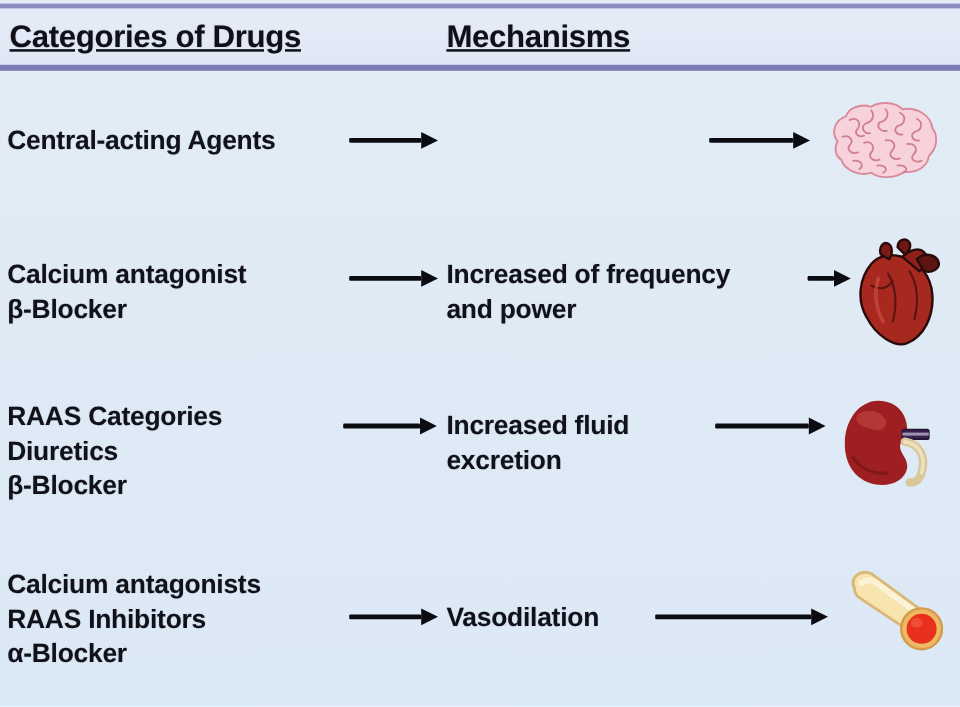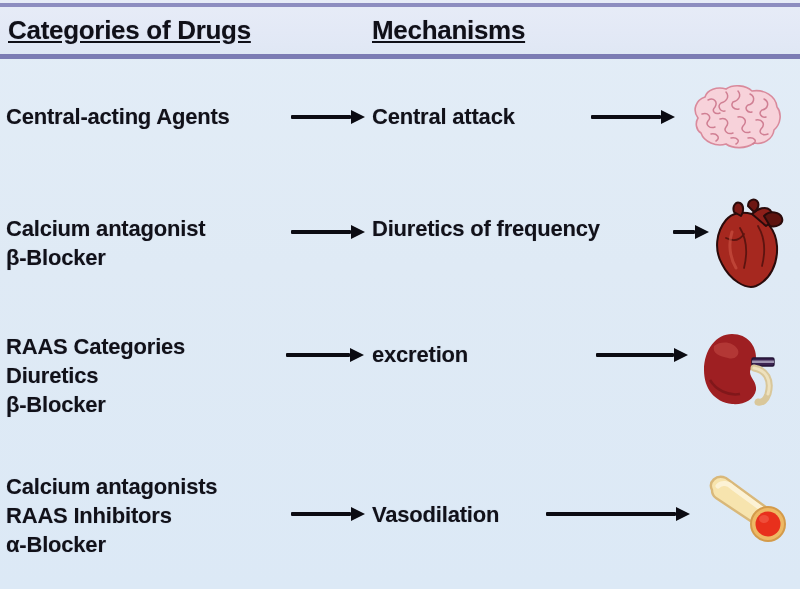--- a/index.html
+++ b/index.html
@@ -142,23 +142,20 @@
   <div class="row" id="row-0">
     <div class="drug-list" style="top:16px;">
       <span class="line">Central-acting Agents</span>
     </div>
 
     <div class="arrow" style="left:291px; top:24px; width:74px;">
       <div class="shaft" style="width:60px;"></div>
       <div class="head" style="left:60px;"></div>
     </div>
 
-    <div class="mech-text" style="top:16px;">
-      <span class="line">Central attack</span>
-    </div>
 
     <div class="arrow" style="left:591px; top:24px; width:84px;">
       <div class="shaft" style="width:70px;"></div>
       <div class="head" style="left:70px;"></div>
     </div>
 
     <div class="organ brain" style="left:686px; top:-2px;">
       <svg viewBox="0 0 100 66" width="100" height="66" aria-hidden="true">
         <path d="M12 34 C6 26 10 16 19 13 C21 6 31 2 40 5 C47 0 60 1 66 7
                  C78 5 90 12 91 23 C96 29 95 40 88 46 C87 55 77 61 68 59
@@ -186,21 +183,22 @@
       <span class="line">Calcium antagonist</span>
       <span class="line">β-Blocker</span>
     </div>
 
     <div class="arrow" style="left:291px; top:19px; width:74px;">
       <div class="shaft" style="width:60px;"></div>
       <div class="head" style="left:60px;"></div>
     </div>
 
     <div class="mech-text" style="top:8px;">
-      <span class="line">Diuretics of frequency</span>
+      <span class="line">Increased of frequency</span>
+      <span class="line">and power</span>
     </div>
 
     <div class="arrow" style="left:673px; top:19px; width:40px;">
       <div class="shaft" style="width:22px;"></div>
       <div class="head" style="left:22px;"></div>
     </div>
 
     <div class="organ heart" style="left:706px; top:-8px;">
       <svg viewBox="0 0 86 96" width="86" height="96" aria-hidden="true">
         <g stroke="#2a0b0b" stroke-width="2" stroke-linejoin="round">
@@ -227,20 +225,21 @@
       <span class="line">Diuretics</span>
       <span class="line">β-Blocker</span>
     </div>
 
     <div class="arrow" style="left:286px; top:22px; width:78px;">
       <div class="shaft" style="width:64px;"></div>
       <div class="head" style="left:64px;"></div>
     </div>
 
     <div class="mech-text" style="top:14px;">
+      <span class="line">Increased fluid</span>
       <span class="line">excretion</span>
     </div>
 
     <div class="arrow" style="left:596px; top:22px; width:92px;">
       <div class="shaft" style="width:78px;"></div>
       <div class="head" style="left:78px;"></div>
     </div>
 
     <div class="organ kidney" style="left:694px; top:4px;">
       <svg viewBox="0 0 92 78" width="92" height="78" aria-hidden="true">

